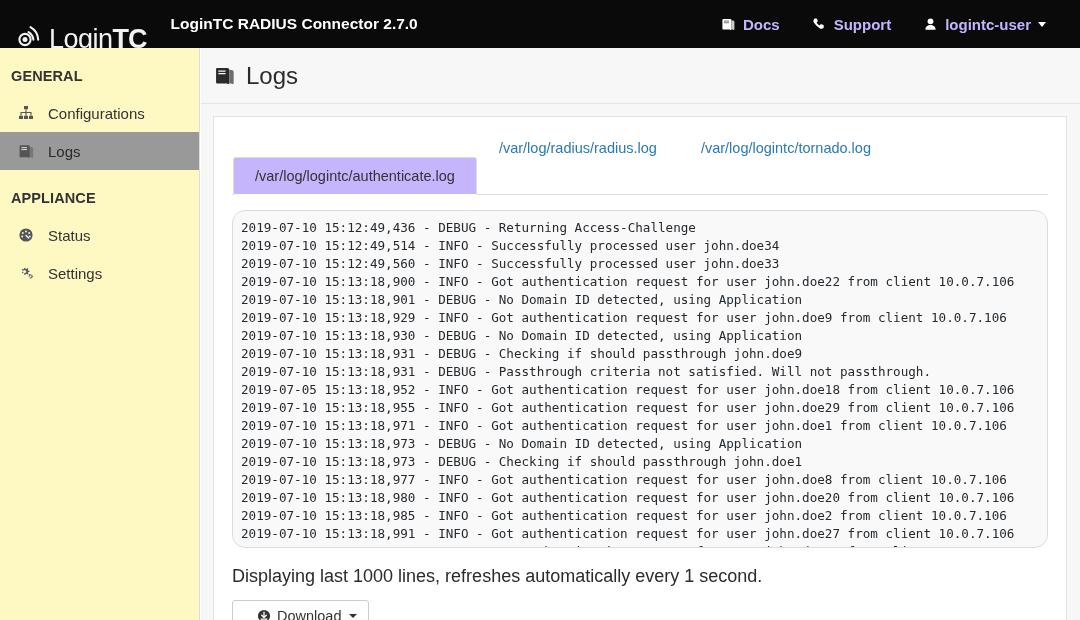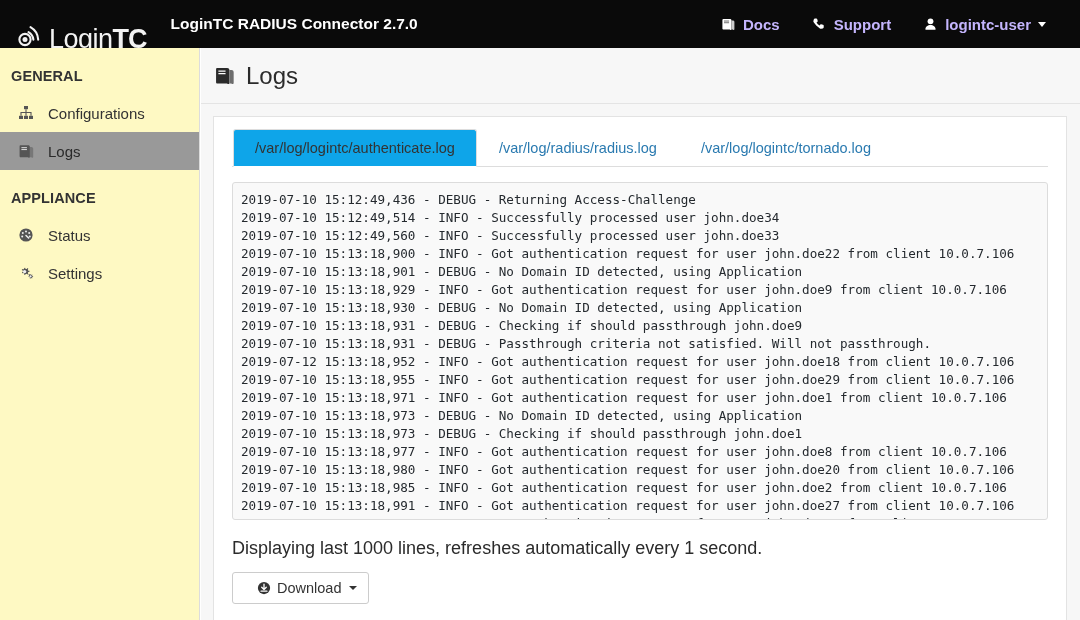--- a/index.html
+++ b/index.html
@@ -128,33 +128,34 @@
     padding: 10px 21px 9px 21px;
     color: #2a7ab0;
     cursor: pointer;
     border: 1px solid transparent;
     margin-bottom: -1px;
     line-height: 1.2;
     white-space: nowrap;
   }
   .tab.active {
     color: #333333;
-    background: #0ea5e9;
+    background: #c4b5fd;
     border: 1px solid #dddddd;
     border-bottom-color: #ffffff;
     border-radius: 3px 3px 0 0;
+    margin-top: 28px;
   }
 
   
   .logbox {
     margin-top: 15px;
     height: 338px;
     background: #f9f9f9;
     border: 1px solid #dcdcdc;
-    border-radius: 3px;
+    border-radius: 13px;
     overflow: hidden;
     padding: 8px 10px 0 8px;
     position: relative;
   }
   .logline {
     font-family: "DejaVu Sans Mono", "Liberation Mono", monospace;
     font-size: 12.6px;
     line-height: 18px;
     color: #24292e;
     white-space: pre;
@@ -323,21 +324,21 @@
     <div class="logbox">
       <div class="logline">2019-07-10 15:12:49,436 - DEBUG - Returning Access-Challenge</div>
       <div class="logline">2019-07-10 15:12:49,514 - INFO - Successfully processed user john.doe34</div>
       <div class="logline">2019-07-10 15:12:49,560 - INFO - Successfully processed user john.doe33</div>
       <div class="logline">2019-07-10 15:13:18,900 - INFO - Got authentication request for user john.doe22 from client 10.0.7.106</div>
       <div class="logline">2019-07-10 15:13:18,901 - DEBUG - No Domain ID detected, using Application</div>
       <div class="logline">2019-07-10 15:13:18,929 - INFO - Got authentication request for user john.doe9 from client 10.0.7.106</div>
       <div class="logline">2019-07-10 15:13:18,930 - DEBUG - No Domain ID detected, using Application</div>
       <div class="logline">2019-07-10 15:13:18,931 - DEBUG - Checking if should passthrough john.doe9</div>
       <div class="logline">2019-07-10 15:13:18,931 - DEBUG - Passthrough criteria not satisfied. Will not passthrough.</div>
-      <div class="logline">2019-07-12 15:13:18,952 - INFO - Got authentication request for user john.doe18 from client 10.0.7.106</div>
+      <div class="logline">2019-07-05 15:13:18,952 - INFO - Got authentication request for user john.doe18 from client 10.0.7.106</div>
       <div class="logline">2019-07-10 15:13:18,955 - INFO - Got authentication request for user john.doe29 from client 10.0.7.106</div>
       <div class="logline">2019-07-10 15:13:18,971 - INFO - Got authentication request for user john.doe1 from client 10.0.7.106</div>
       <div class="logline">2019-07-10 15:13:18,973 - DEBUG - No Domain ID detected, using Application</div>
       <div class="logline">2019-07-10 15:13:18,973 - DEBUG - Checking if should passthrough john.doe1</div>
       <div class="logline">2019-07-10 15:13:18,977 - INFO - Got authentication request for user john.doe8 from client 10.0.7.106</div>
       <div class="logline">2019-07-10 15:13:18,980 - INFO - Got authentication request for user john.doe20 from client 10.0.7.106</div>
       <div class="logline">2019-07-10 15:13:18,985 - INFO - Got authentication request for user john.doe2 from client 10.0.7.106</div>
       <div class="logline">2019-07-10 15:13:18,991 - INFO - Got authentication request for user john.doe27 from client 10.0.7.106</div>
       <div class="logline">2019-07-10 15:13:18,991 - INFO - Got authentication request for user john.doe25 from client 10.0.7.106</div>
     </div>

